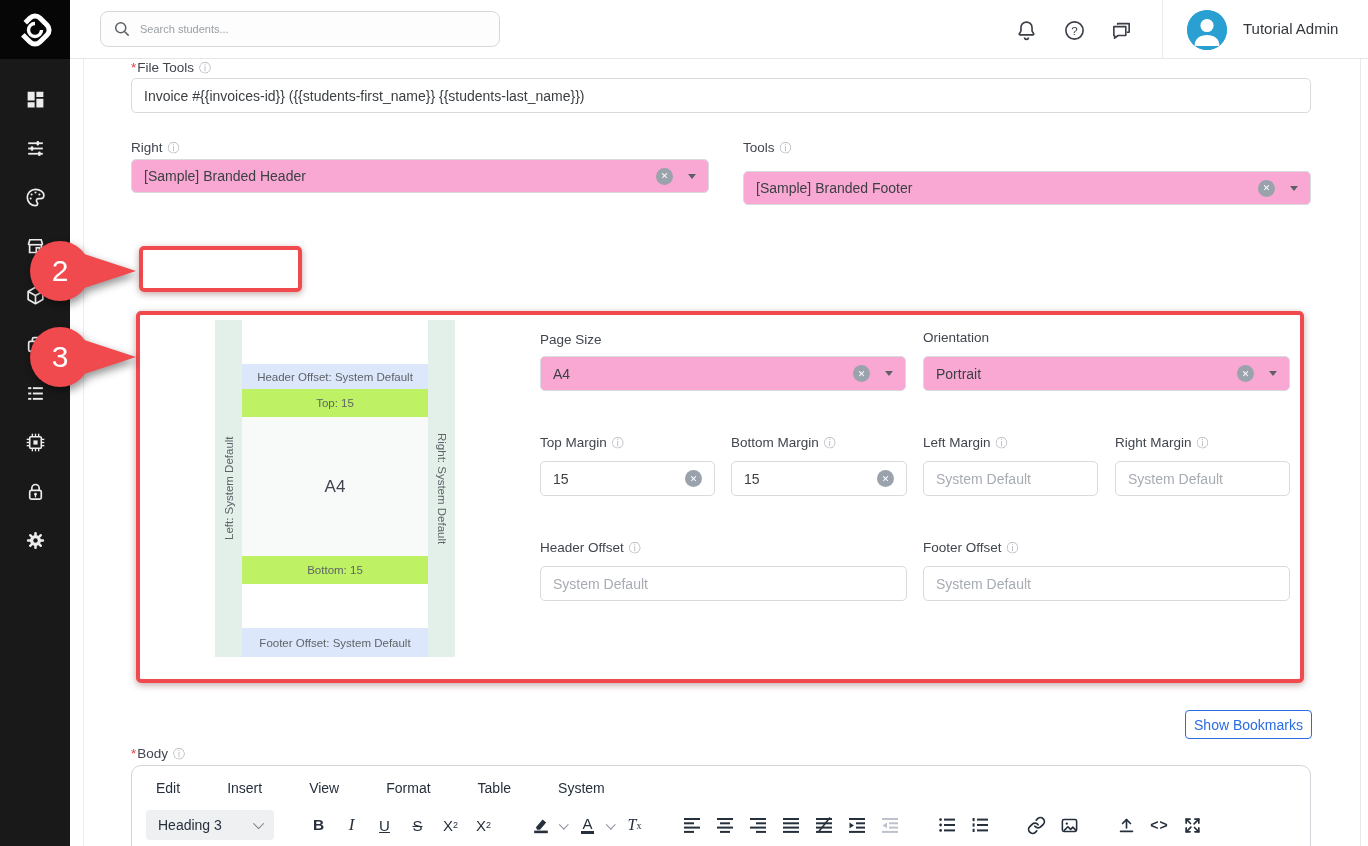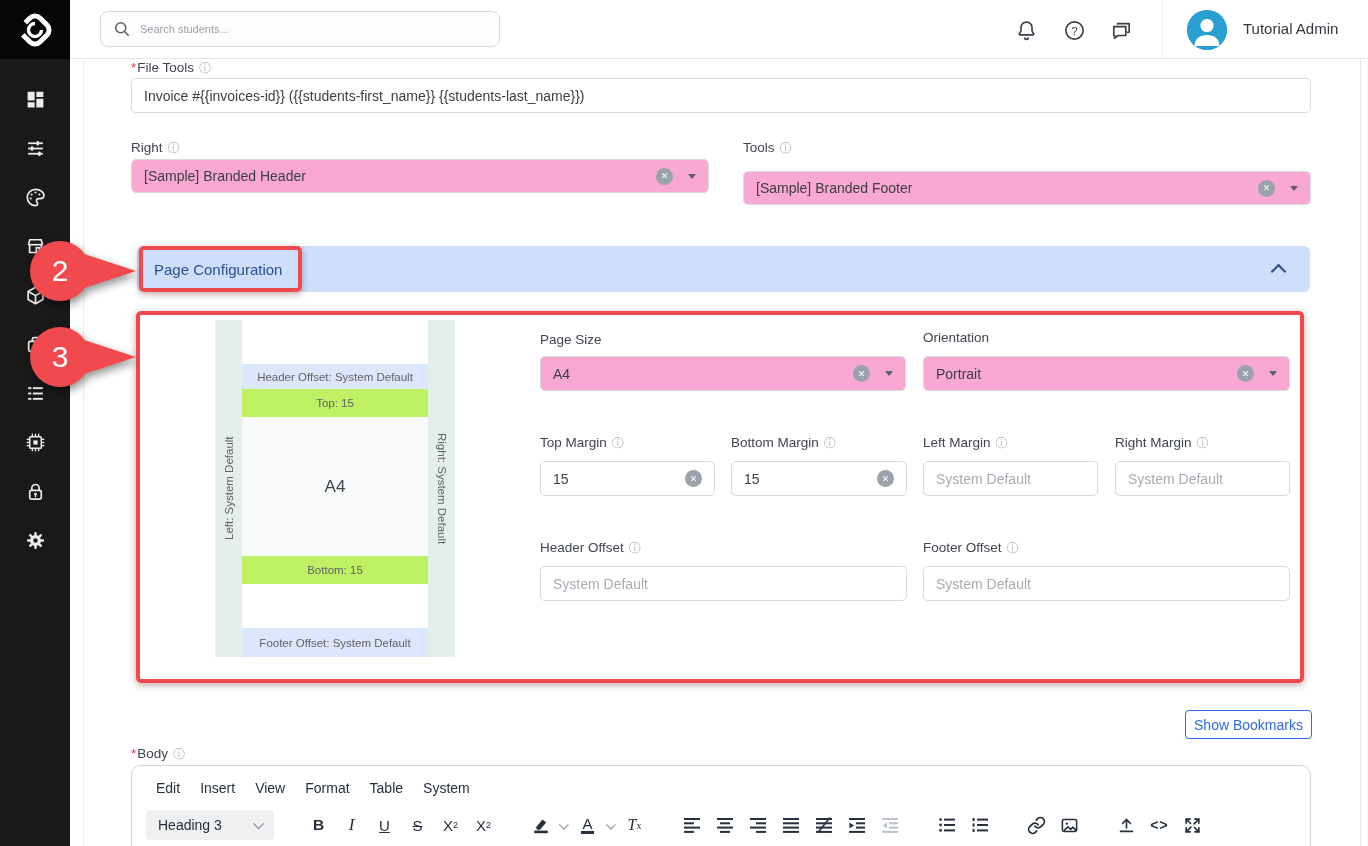--- a/index.html
+++ b/index.html
@@ -69,21 +69,21 @@
            font-size:17px; font-weight:500; color:#3f4450; }
 
   
   .bookmarks-btn { position:absolute; left:1115px; top:651px; width:127px; height:29px; background:#fff;
                    border:1px solid #2B6BE4; border-radius:4px; color:#2B6BE4; font-size:14px;
                    display:flex; align-items:center; justify-content:center; cursor:pointer; }
 
   
   .editor { position:absolute; left:61px; top:706px; width:1180px; height:200px;
             border:1px solid #d3d4da; border-radius:10px 10px 0 0; background:#fff; }
-  .menubar { display:flex; padding:10px 0 2px 14px; }
+  .menubar { display:flex; padding:10px 0 2px 14px;gap:27px; }
   .menu-item { padding:4px 10px; font-size:14px; color:#26303c; cursor:pointer; border-radius:3px; }
   .toolbar { display:flex; align-items:center; padding:6px 0 0 14px; height:40px; }
   .fmt-select { width:128px; height:30px; background:#eff0f2; border-radius:4px; display:flex; align-items:center;
                 font-size:14px; color:#26303c; padding:0 10px 0 12px; cursor:pointer; margin-right:28px; }
   .fmt-select span { flex:1; }
   .fmt-chev { width:8px; height:8px; border-left:1.6px solid #7a8088; border-bottom:1.6px solid #7a8088;
               transform:rotate(-45deg) translateY(-2px); }
   .tb { width:33px; height:30px; display:flex; align-items:center; justify-content:center;
         color:#26303c; font-size:15px; cursor:pointer; border-radius:3px; flex:none; }
   .tb-gap { width:24px; flex:none; }
@@ -283,24 +283,20 @@
       <span>Tools</span><span class="info">ⓘ</span>
     </div>
     <div class="selectbox" style="left:673px; top:112px; width:568px; height:24px">
       <span class="sel-text">[Sample] Branded Footer</span>
       <span class="clear">
           <span>✕</span>
         </span>
       <span class="caret"></span>
     </div>
 
-    <div class="pc-bar">
-      <span class="pc-title">Page Configuration</span>
-      <span class="pc-chevron"></span>
-    </div>
 
     <div class="preview">
       <div class="pv-side flip">Left: System Default</div>
       <div class="pv-mid">
         <div class="pv-row pv-blue" style="height:25px">Header Offset: System Default</div>
         <div class="pv-row pv-green" style="height:28px">Top: 15</div>
         <div class="pv-a4">A4</div>
         <div class="pv-row pv-green" style="height:28px">Bottom: 15</div>
         <div class="pv-row pv-blue" style="height:29px">Footer Offset: System Default</div>
       </div>

